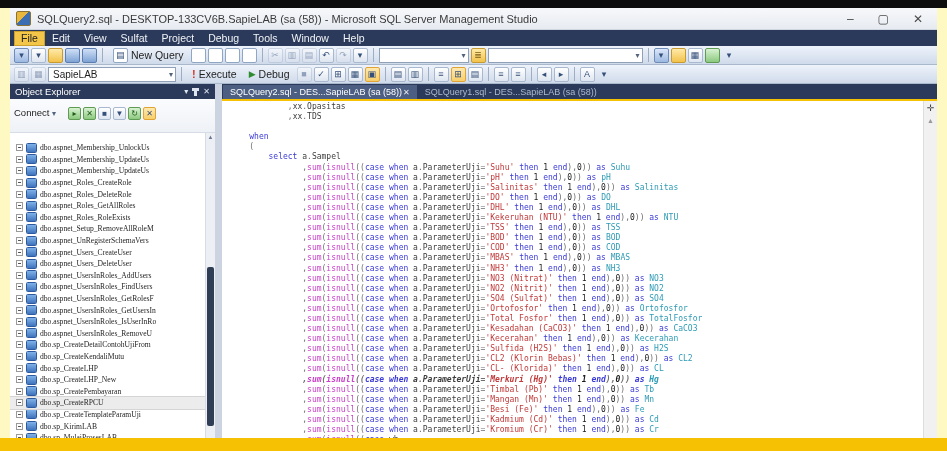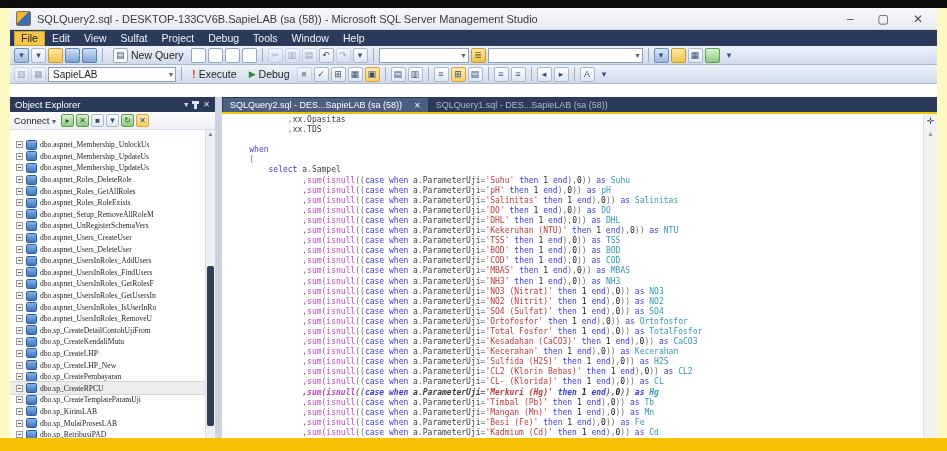--- a/index.html
+++ b/index.html
@@ -34,45 +34,45 @@
   .t-none{background:transparent;border:none;}
   .tbi.dis{opacity:.45;}
   .tb-sep{width:1px;height:14px;background:#9fadc2;margin:0 3px;}
   .tb-btn{display:flex;align-items:center;gap:3px;font-size:10.5px;color:#1e1e1e;padding:0 5px;height:16px;}
   .tb-combo{height:15px;background:#fff;border:1px solid #8fa0b8;display:flex;align-items:center;justify-content:space-between;font-size:10px;color:#1e1e1e;padding:0 2px 0 4px;box-sizing:border-box;}
   .combo-arrow{font-size:8px;color:#52637e;}
   .exec-bang{color:#d23b2a;font-weight:bold;font-size:11px;}
   .play-glyph{color:#2e8b2e;font-size:9px;}
 
   
-  .main{flex:1;display:flex;min-height:0;margin-top:13px;}
+  .main{flex:1;display:flex;min-height:0;}
   .oe-panel{width:205px;flex:0 0 205px;display:flex;flex-direction:column;background:#fff;min-height:0;}
   .oe-header{height:15px;flex:0 0 15px;background:#2b3a5a;color:#fff;font-size:9.5px;display:flex;align-items:center;padding:0 5px;justify-content:space-between;}
   .oe-header-icons{display:flex;gap:6px;align-items:center;color:#dfe5ee;font-size:8px;}
   .pin-icon{display:inline-block;width:3px;height:8px;background:#dfe5ee;position:relative;}
   .pin-icon::after{content:"";position:absolute;left:-2px;top:0;width:7px;height:3px;background:#dfe5ee;}
-  .oe-connect{height:17px;flex:0 0 17px;background:linear-gradient(#fbfcfe,#eef1f6);border-bottom:1px solid #d7dde6;display:flex;align-items:center;gap:5px;padding:0 4px;font-size:9.5px;color:#222;}
+  .oe-connect{height:17px;flex:0 0 17px;background:linear-gradient(#fbfcfe,#eef1f6);border-bottom:1px solid #d7dde6;display:flex;gap:12px;padding:8px 4px;font-size:9.5px;color:#222;}
   .oe-ci{width:13px;height:13px;border-radius:2px;display:flex;align-items:center;justify-content:center;font-size:8px;}
   .oe-tree{flex:1;position:relative;overflow:hidden;}
   .tree-rows{position:absolute;left:0;top:9px;right:9px;font-family:Liberation Serif, serif;}
   .tree-row{height:11.6px;display:flex;align-items:center;gap:3px;padding-left:6px;font-size:7.6px;color:#1e1e1e;white-space:nowrap;overflow:hidden;}
   .tree-row.selected{background:#ececec;outline:1px solid #d5d5d5;}
   .expander{width:7px;height:7px;flex:0 0 7px;border:1px solid #9a9a9a;background:#fff;position:relative;box-sizing:border-box;}
   .expander::before{content:"";position:absolute;left:1px;top:2px;width:3px;height:1px;background:#555;}
   .proc-icon{width:9px;height:8px;flex:0 0 9px;background:linear-gradient(#7fb2e8,#3f74bd);border:1px solid #2d5a9e;border-radius:1.5px;}
   .tree-scroll{position:absolute;right:0;top:0;bottom:0;width:9px;background:#eceff4;border-left:1px solid #d8dce2;}
   .tree-scroll .up{position:absolute;top:1px;left:0;right:0;text-align:center;font-size:6px;color:#6b7890;}
   .tree-thumb{position:absolute;left:1px;right:1px;top:44%;height:52%;background:#2f3d55;border-radius:2px;}
 
   .v-splitter{width:7px;flex:0 0 7px;background:#ccd4e2;}
 
   
   .editor{flex:1;display:flex;flex-direction:column;min-width:0;min-height:0;}
   .tabstrip{height:15px;flex:0 0 15px;background:#2b3a5a;display:flex;align-items:flex-end;padding-left:1px;gap:1px;}
-  .tab{font-size:9px;height:14px;display:flex;align-items:center;gap:12px;padding:0 7px;white-space:nowrap;}
+  .tab{font-size:9px;height:14px;display:flex;align-items:center;gap:1px;padding:0 7px;white-space:nowrap;}
   .tab.active{background:#4c5f83;color:#fff;}
   .tab.inactive{color:#aeb9cc;}
   .tab-close{font-size:8px;color:#e8ecf2;}
   .tab-accent{height:2px;flex:0 0 2px;background:#F6C103;}
   .code-wrap{flex:1;position:relative;background:#fff;overflow:hidden;}
   .code-lines{position:absolute;left:8px;top:1px;right:14px;bottom:0;overflow:hidden;
               font-family:"DejaVu Sans Mono",monospace;font-size:8px;line-height:10.1px;}
   .code-line{white-space:pre;height:10.1px;}
   .code-line.bold{font-weight:bold;font-style:italic;}
   .tok-kw{color:var(--kw);} .tok-fn{color:var(--fn);} .tok-str{color:var(--str);}
@@ -222,20 +222,25 @@
               </div>
               <div class="tree-row">
                 <span class="expander"></span>
                 <span class="proc-icon"></span>
                 <span>dbo.aspnet_Membership_UpdateUs</span>
               </div>
               <div class="tree-row">
                 <span class="expander"></span>
                 <span class="proc-icon"></span>
                 <span>dbo.aspnet_Membership_UpdateUs</span>
+              </div>
+              <div class="tree-row">
+                <span class="expander"></span>
+                <span class="proc-icon"></span>
+                <span>dbo.aspnet_Roles_CreateRole</span>
               </div>
               <div class="tree-row">
                 <span class="expander"></span>
                 <span class="proc-icon"></span>
                 <span>dbo.aspnet_Roles_DeleteRole</span>
               </div>
               <div class="tree-row">
                 <span class="expander"></span>
                 <span class="proc-icon"></span>
                 <span>dbo.aspnet_Roles_GetAllRoles</span>

